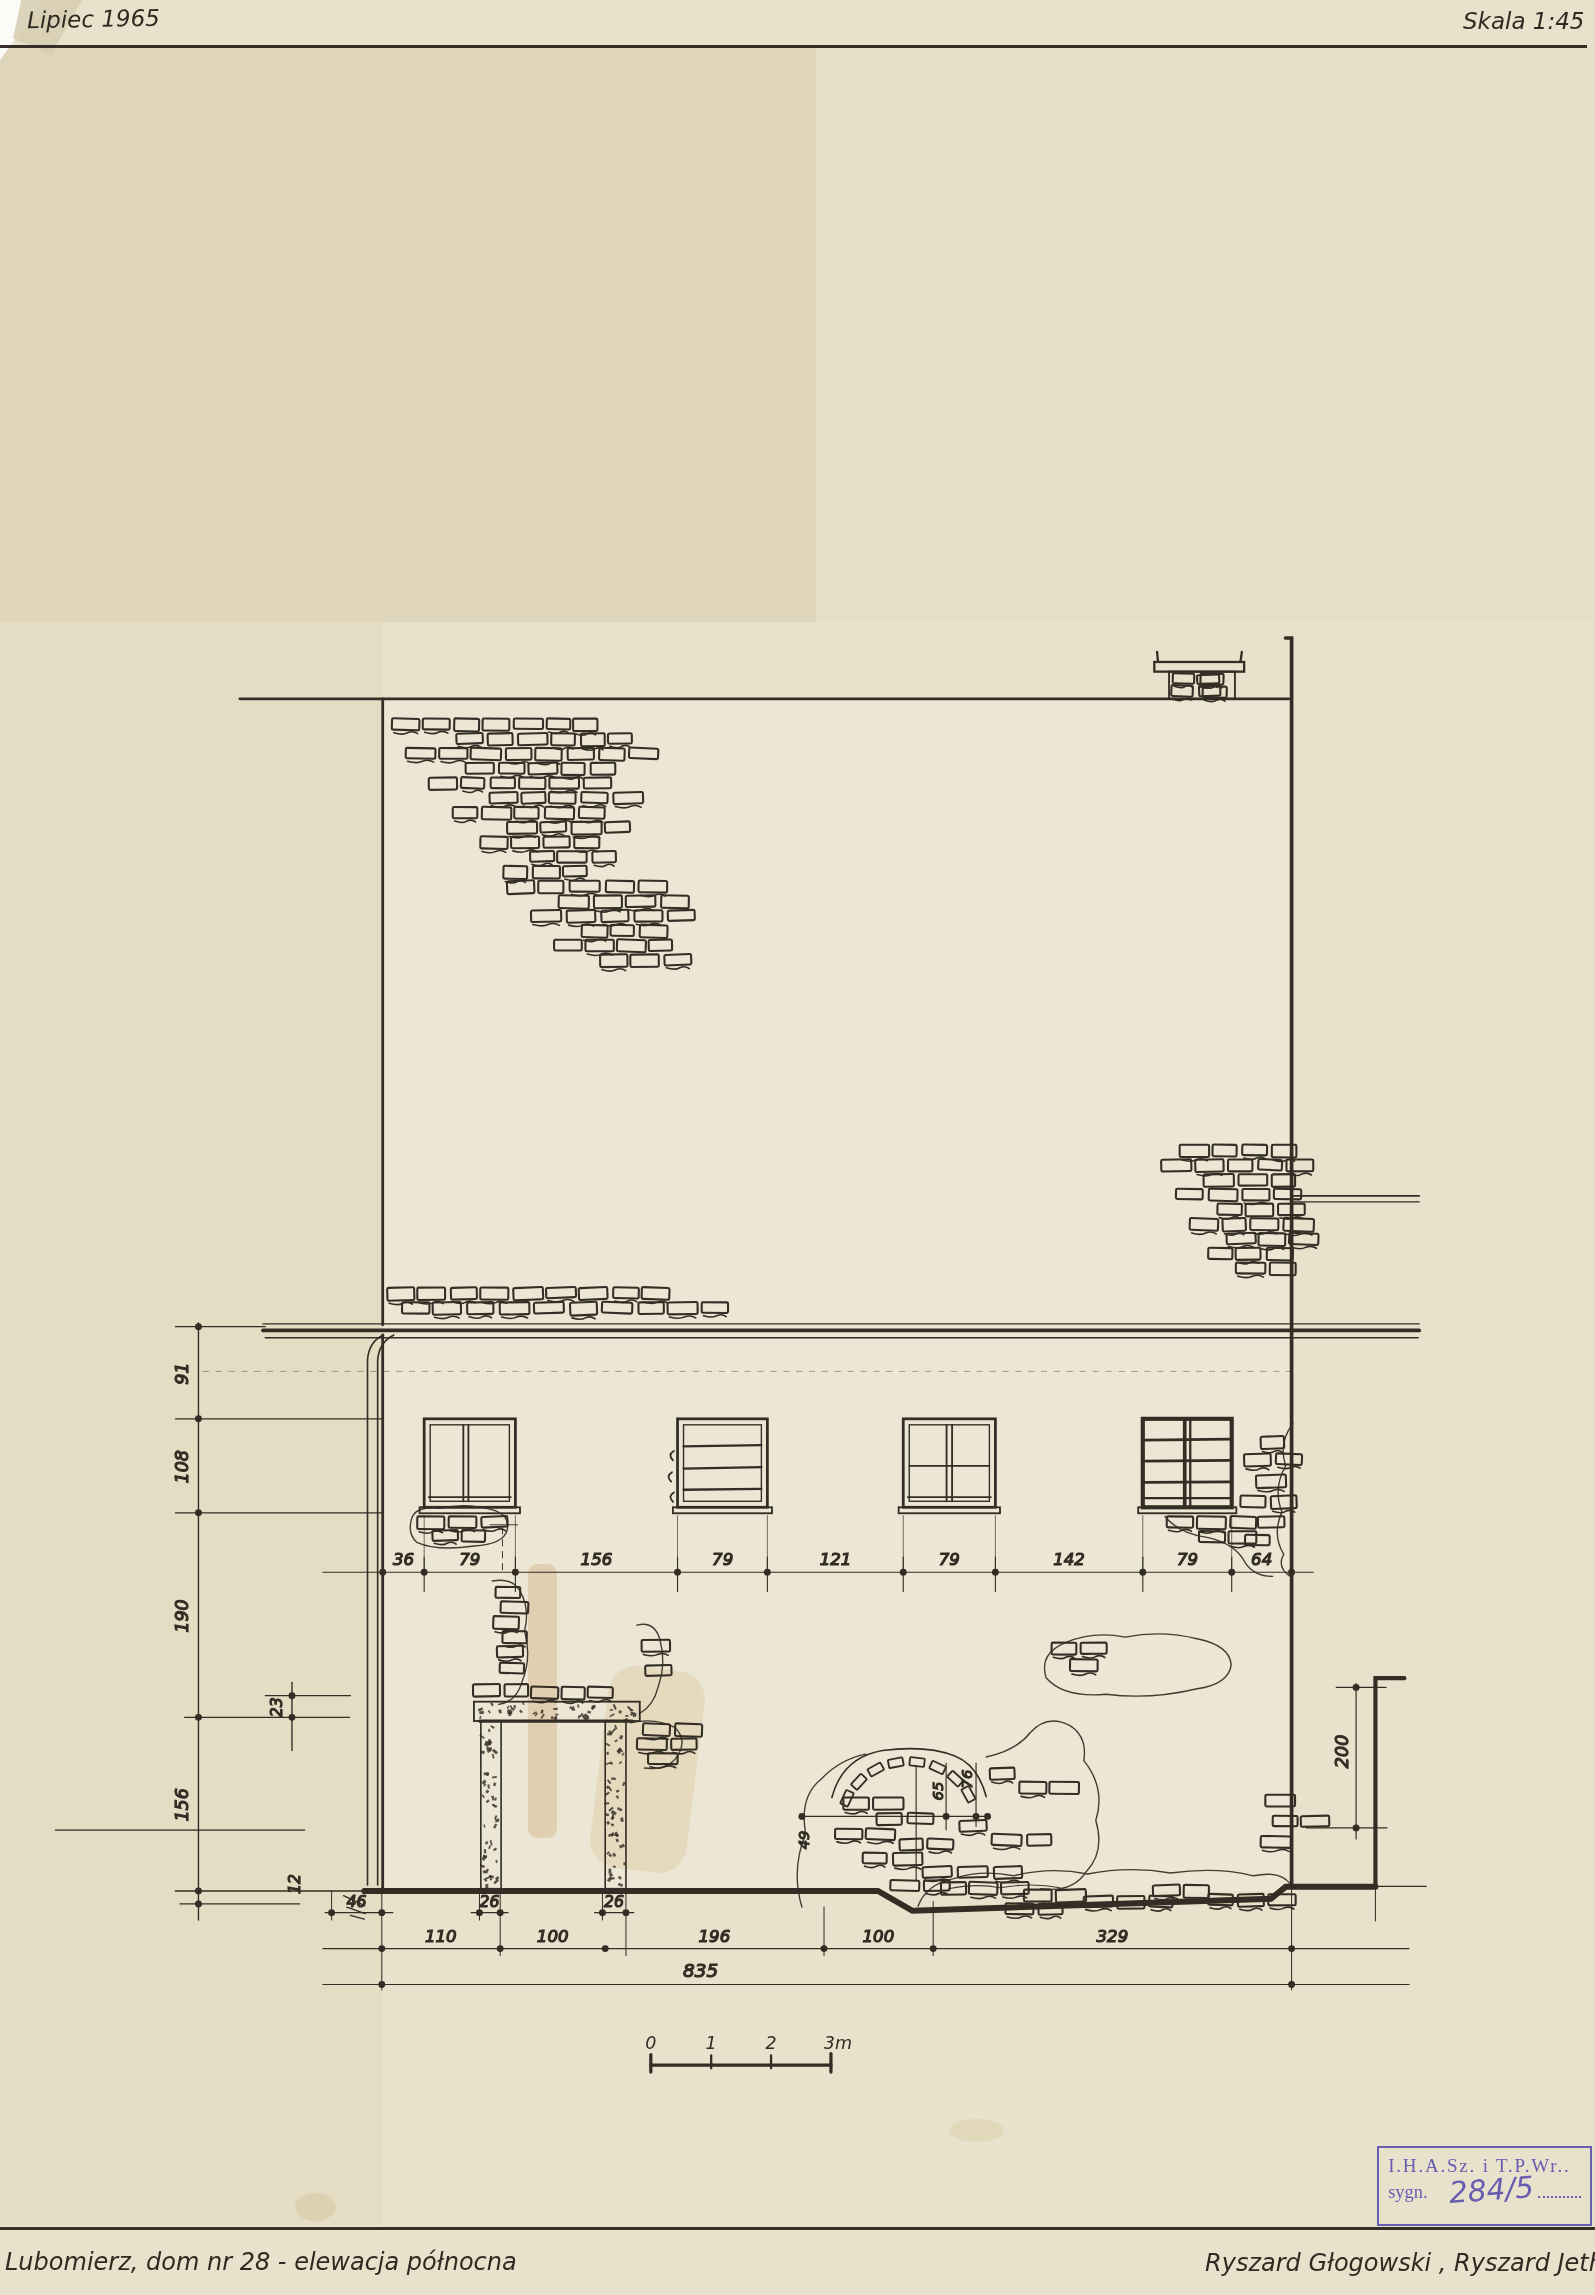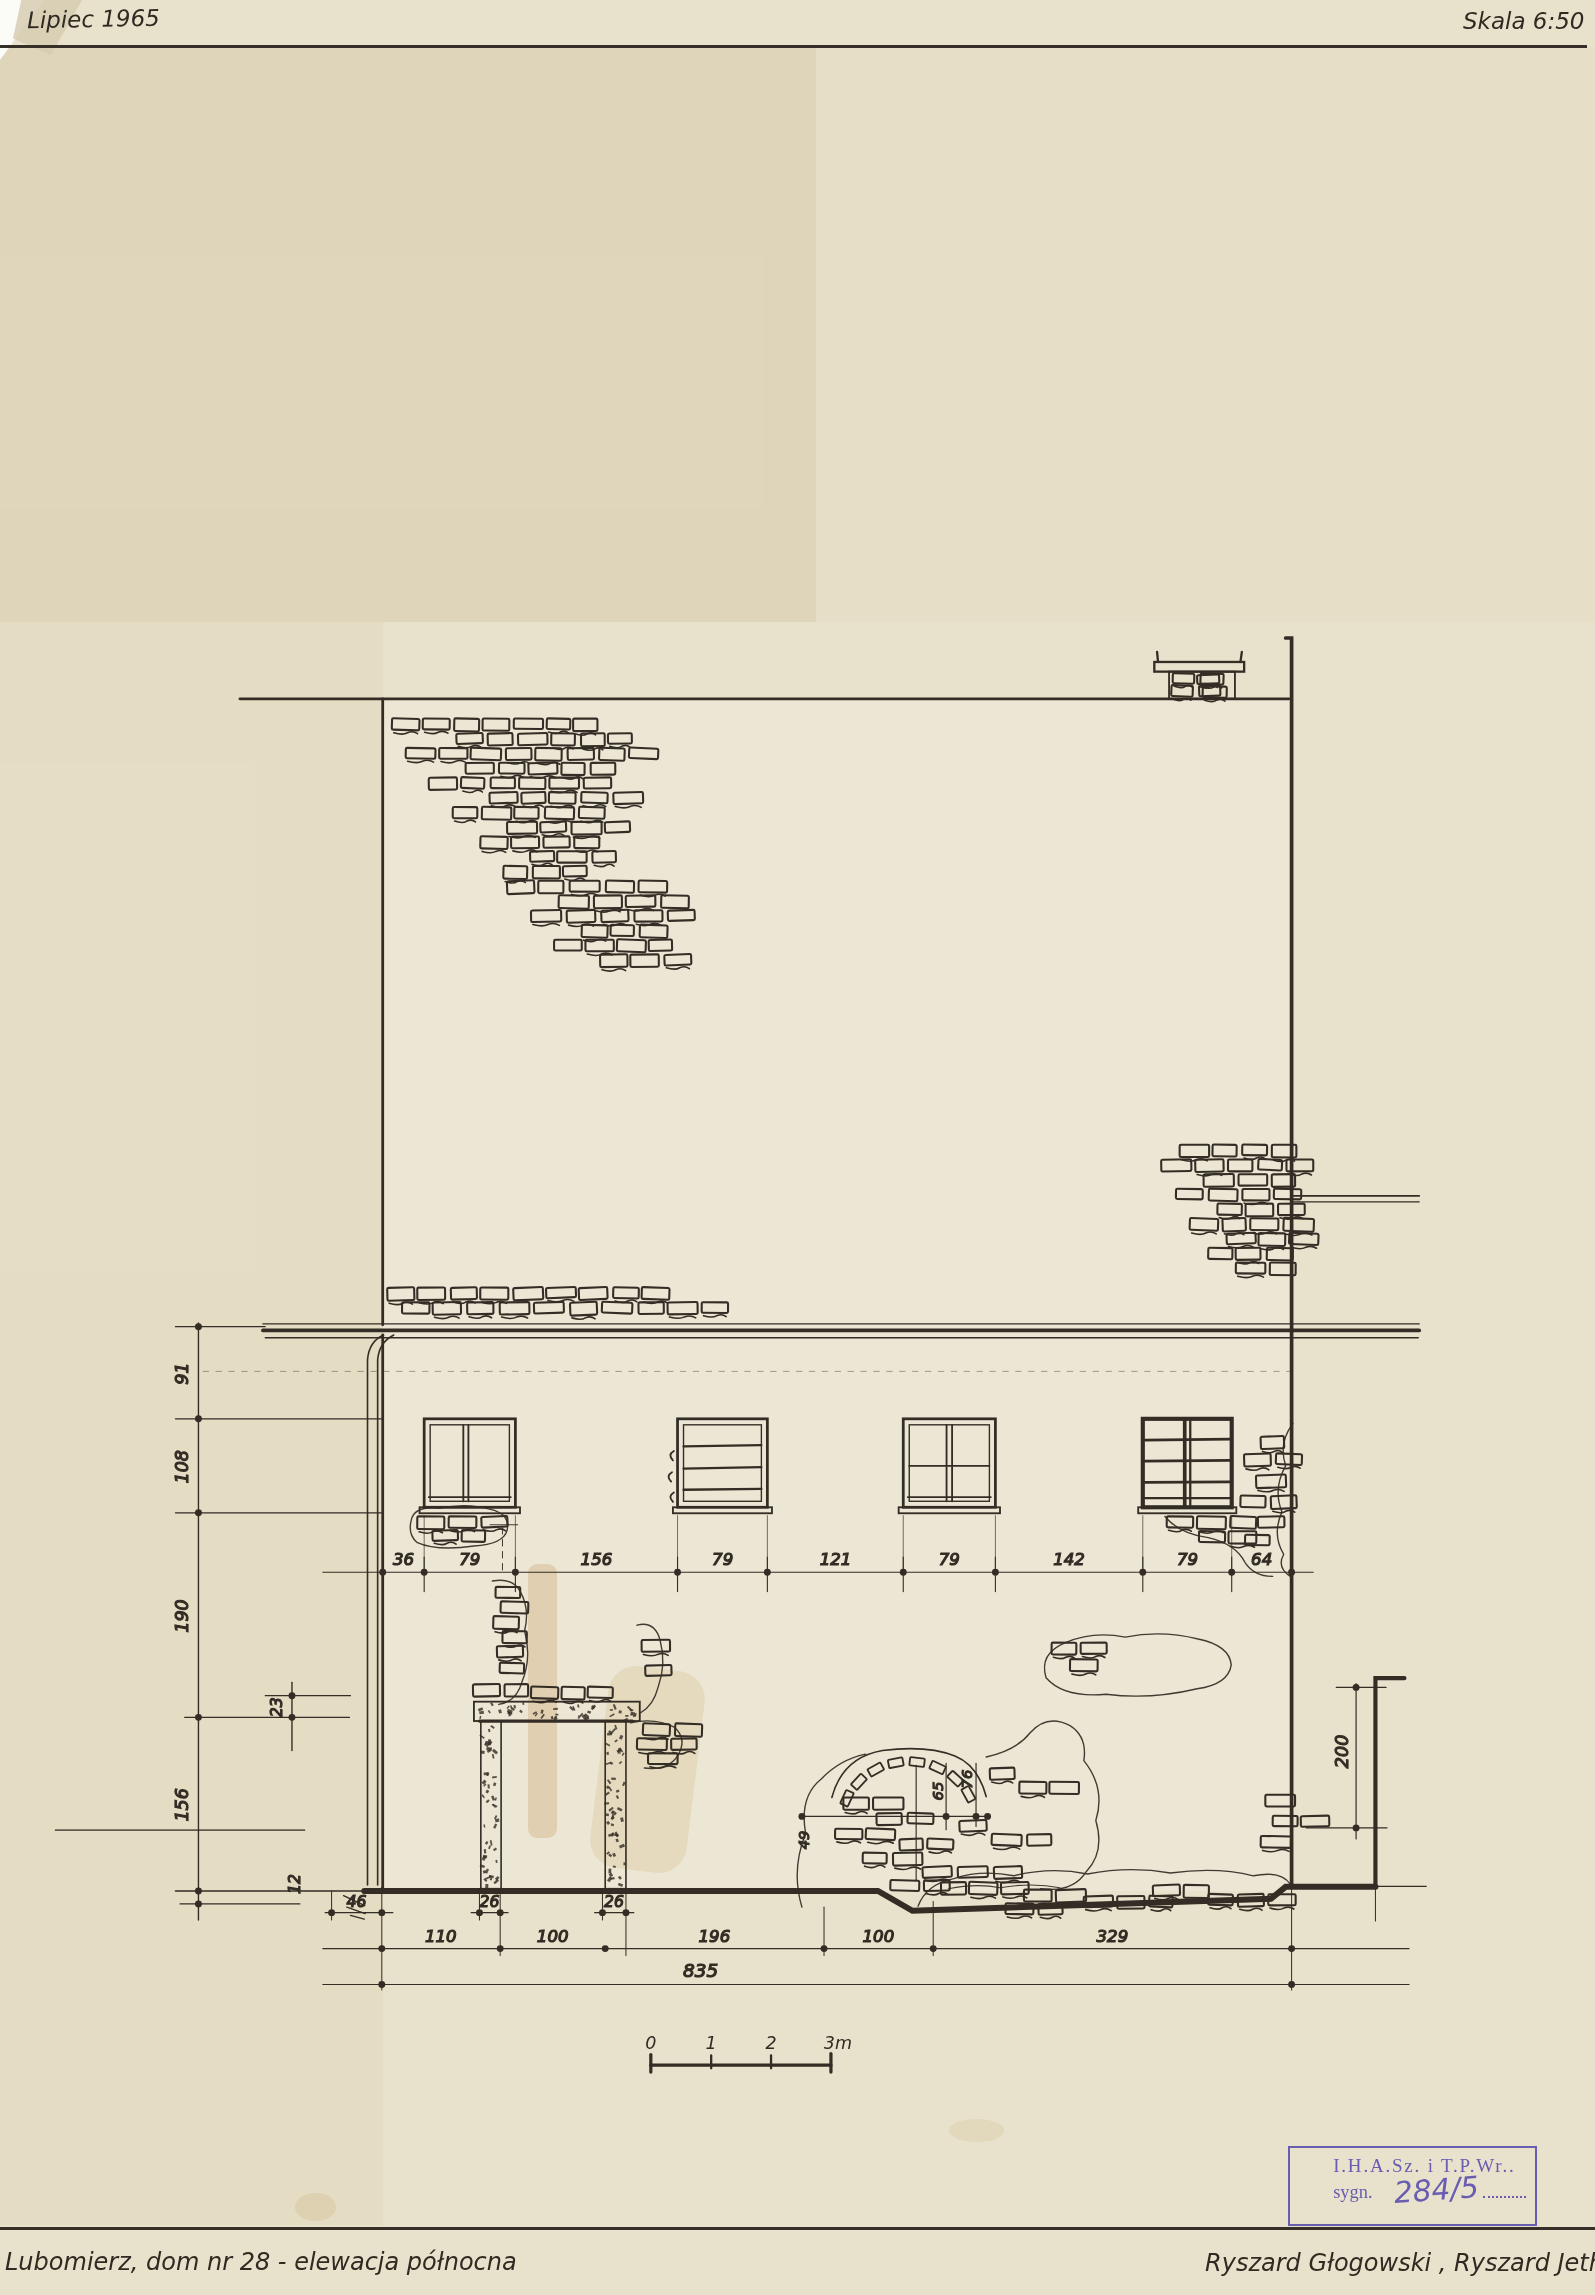--- a/index.html
+++ b/index.html
@@ -9,24 +9,23 @@
     font-family:"DejaVu Sans", sans-serif;
   }
   .patch{position:absolute;pointer-events:none;}
   #sheet-svg{position:absolute;left:0;top:0;}
   .rule{position:absolute;background:#352f27;}
   .hand{
     position:absolute;color:#2f2a22;font-style:italic;
     font-family:"DejaVu Sans", sans-serif;white-space:nowrap;
   }
   .stamp{
-    position:absolute;left:1288px;top:2146px;width:211px;height:76px;
+    position:absolute;left:1377px;top:2146px;width:211px;height:76px;
     border:2.8px solid #5b4fae;color:#5b4fae;opacity:.9;
     font-family:"Liberation Serif", serif;
-    padding-left:34px;
   }
   .stamp-line1{
     margin:6.5px 3.7px 0 9.2px;font-size:19px;letter-spacing:1.8px;white-space:nowrap;
   }
   .stamp-row{display:flex;align-items:flex-end;margin:2.8px 6.5px 0 9.2px;text-align:right;}
   .stamp-sygn{font-size:18.4px;}
   .stamp-value{
     font-family:"DejaVu Sans", sans-serif;font-style:italic;font-size:29.5px;
     margin-left:21px;transform:rotate(-4deg);line-height:.8;
   }
@@ -44,21 +43,21 @@
 <div class="patch" style="left:599px;top:1668px;width:97px;height:203px;background:rgba(213,185,134,.28);transform:rotate(7deg);border-radius:28px;"></div>
 <div class="patch" style="left:0;top:0;width:0;height:0;border-left:44px solid #fbfbf8;border-bottom:60px solid transparent;"></div>
 <div class="patch" style="left:13px;top:0;width:69px;height:55px;background:rgba(214,205,178,.85);clip-path:polygon(12% 0,100% 0,55% 100%,0 70%);"></div>
 <div class="patch" style="left:295px;top:2193px;width:41px;height:28px;background:rgba(200,175,120,.25);border-radius:50%;"></div>
 <div class="patch" style="left:949px;top:2119px;width:55px;height:23px;background:rgba(205,182,130,.2);border-radius:50%;"></div>
 
 <div class="rule" style="left:0;top:45px;width:1587px;height:2.8px;"></div>
 <div class="rule" style="left:0;top:2227px;width:1596px;height:3.2px;"></div>
 
 <div class="hand" style="left:27px;top:5.5px;font-size:23px;transform:rotate(-1deg);">Lipiec 1965</div>
-<div class="hand" style="left:1463px;top:8.3px;font-size:23px;">Skala 6:50</div>
+<div class="hand" style="left:1463px;top:8.3px;font-size:23px;">Skala 1:45</div>
 <div class="hand" style="left:5px;top:2248px;font-size:24px;">Lubomierz, dom nr 28 - elewacja północna</div>
 <div class="hand" style="left:1205px;top:2249px;font-size:24px;">Ryszard Głogowski , Ryszard Jethon</div>
 
 <div class="stamp">
   <div class="stamp-line1">I.H.A.Sz. i T.P.Wr..</div>
   <div class="stamp-row">
     <span class="stamp-sygn">sygn.</span>
     <span class="stamp-value">284/5</span>
     <span class="stamp-dots"></span>
   </div>

